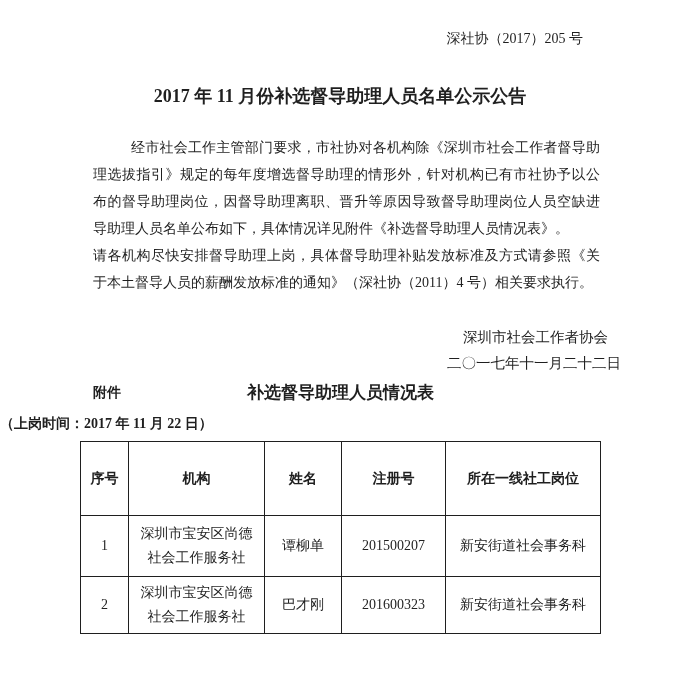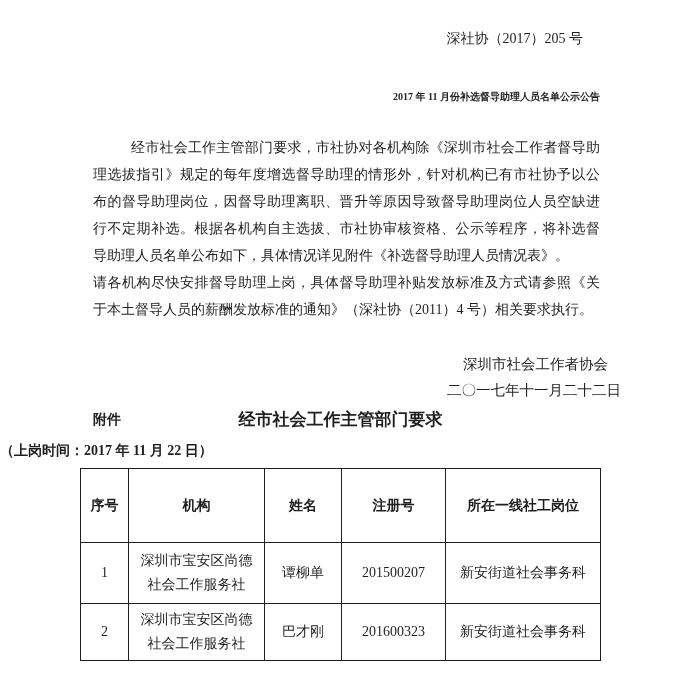--- a/index.html
+++ b/index.html
@@ -17,22 +17,22 @@
     overflow: hidden;
   }
   .doc-number {
     margin: 31px 98px 0 0;
     text-align: right;
     font-size: 14px;
     line-height: 16px;
   }
   .page-title {
     margin: 40px 81px 0 80px;
-    text-align: right;
-    font-size: 10px;
+    text-align: center;
+    font-size: 18px;
     font-weight: bold;
     line-height: 19px;
   }
   .body-text {
     margin: 28px 81px 0 80px;
     font-size: 14px;
     line-height: 27px;
   }
   .body-line {
     text-align: justify;
@@ -116,34 +116,33 @@
 <div class="page">
 
   <div class="doc-number">深社协（2017）205 号</div>
 
   <div class="page-title">2017 年 11 月份补选督导助理人员名单公示公告</div>
 
   <div class="body-text">
     <div class="body-line indent">经市社会工作主管部门要求，市社协对各机构除《深圳市社会工作者督导助</div>
     <div class="body-line">理选拔指引》规定的每年度增选督导助理的情形外，针对机构已有市社协予以公</div>
     <div class="body-line">布的督导助理岗位，因督导助理离职、晋升等原因导致督导助理岗位人员空缺进</div>
-    <div class="body-line">行不定期补选。根据各机构自主选拔、市社协审核资格、公示等程序，将补选督</div>
     <div class="body-line para-end">导助理人员名单公布如下，具体情况详见附件《补选督导助理人员情况表》。</div>
     <div class="body-line">请各机构尽快安排督导助理上岗，具体督导助理补贴发放标准及方式请参照《关</div>
     <div class="body-line para-end">于本土督导人员的薪酬发放标准的通知》（深社协（2011）4 号）相关要求执行。</div>
   </div>
 
   <div class="signature-block">
     <div class="signature-org">深圳市社会工作者协会</div>
     <div class="signature-date">二〇一七年十一月二十二日</div>
   </div>
 
   <div class="attach-row">
     <span class="attachment-label">附件</span>
-    <div class="attachment-title">经市社会工作主管部门要求</div>
+    <div class="attachment-title">补选督导助理人员情况表</div>
   </div>
 
   <div class="attachment-subtitle">（上岗时间：2017 年 11 月 22 日）</div>
 
   <table class="personnel">
     <colgroup>
       <col class="c-no">
         <col class="c-org">
         <col class="c-name">
         <col class="c-reg">

